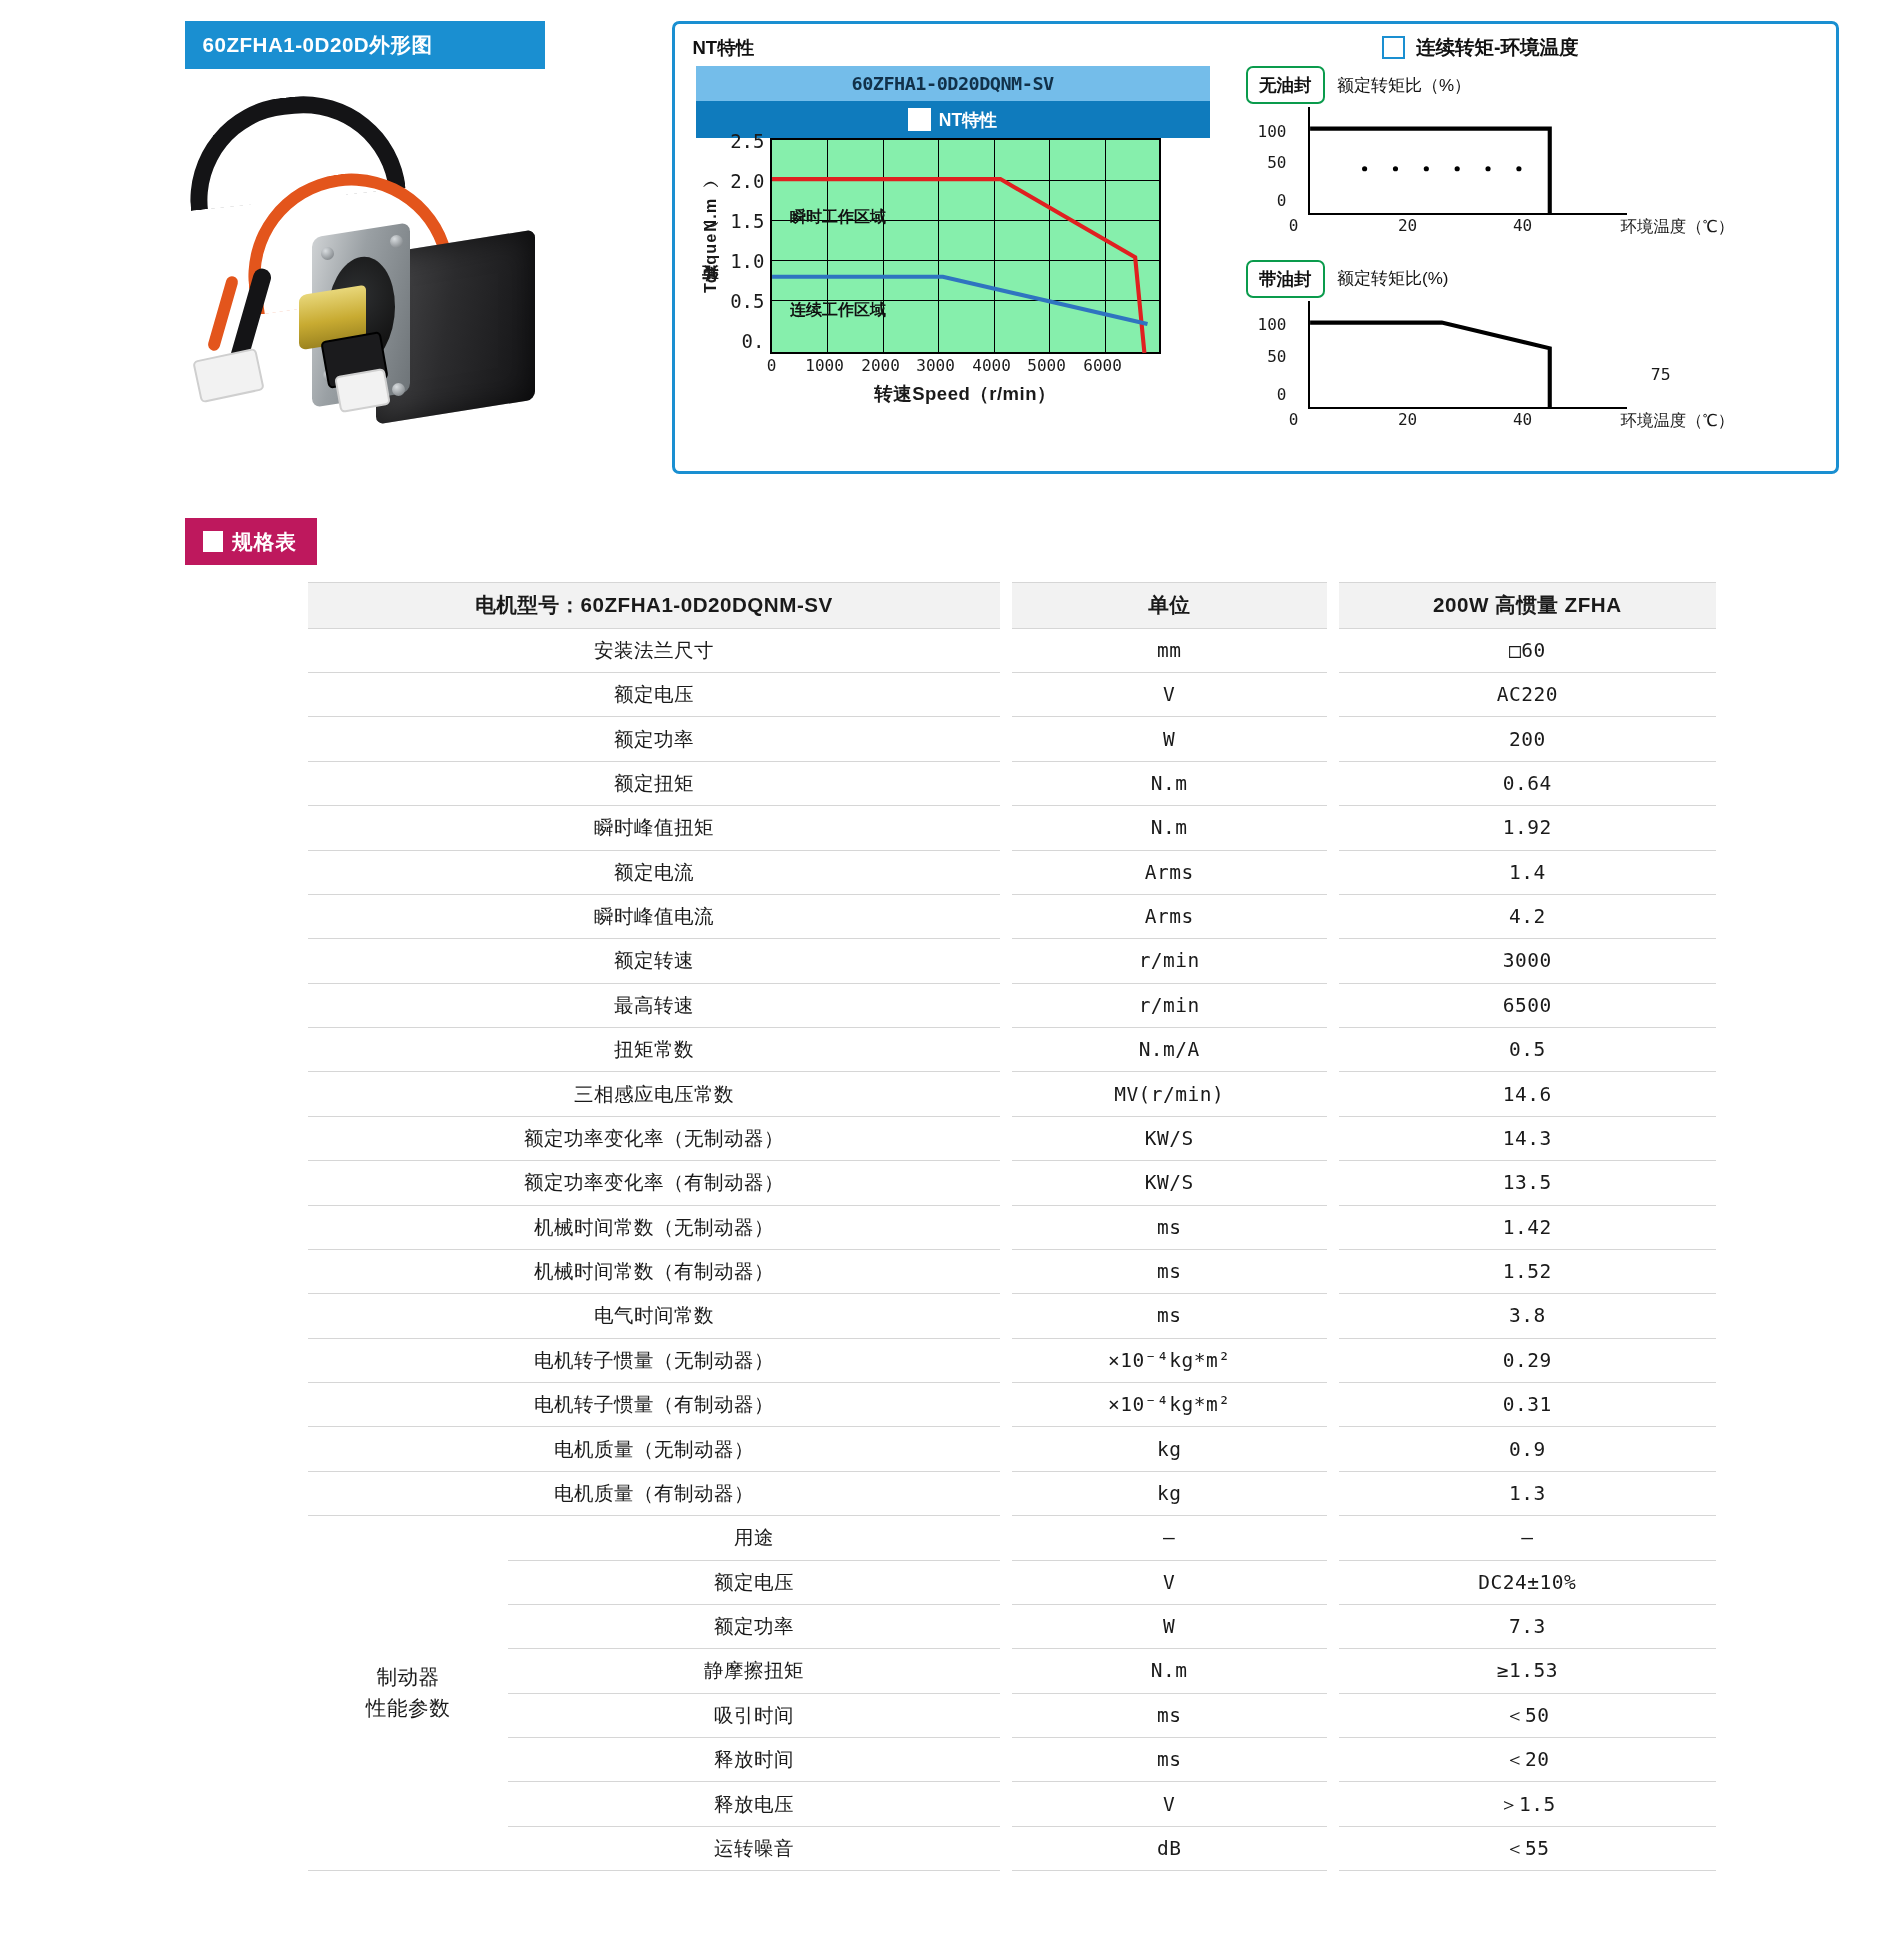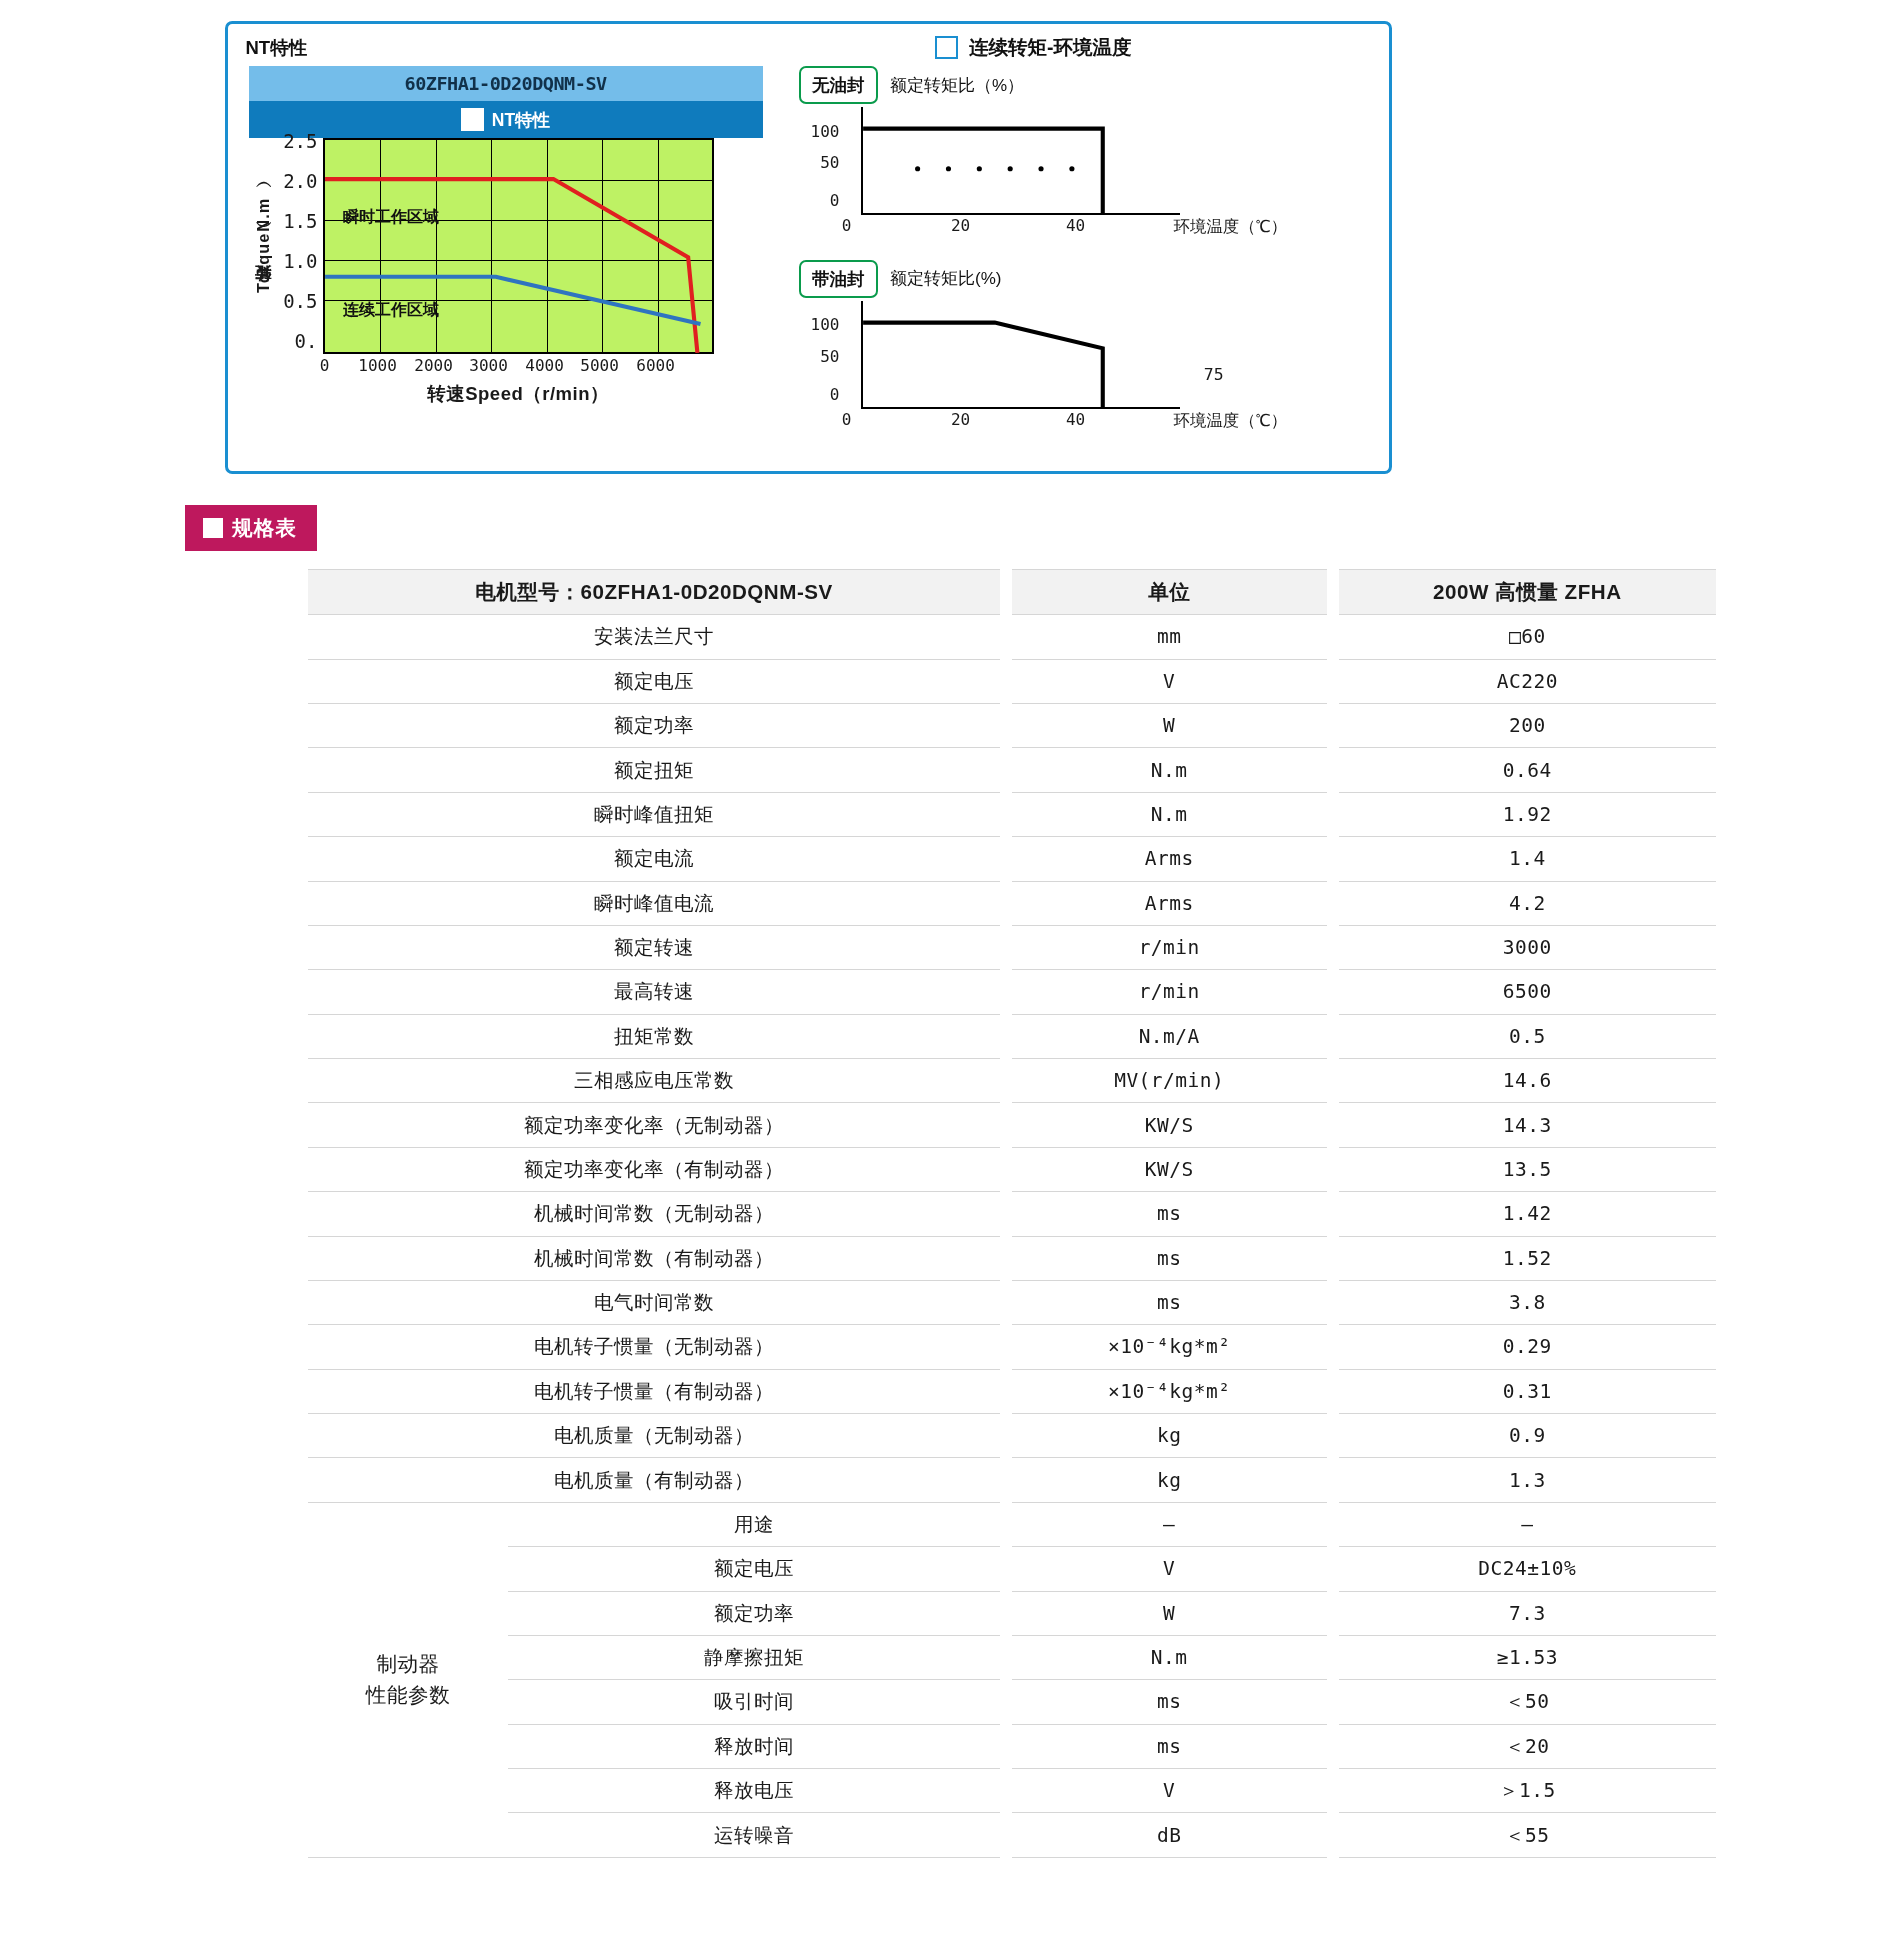--- a/index.html
+++ b/index.html
@@ -116,21 +116,21 @@
   .nt-sub .sq{border-color:#fff;background:#fff;}
   .nt-axes{display:flex;}
   .nt-ylab{
     writing-mode:vertical-rl;transform:rotate(180deg);
     font-size:16.4px;font-weight:bold;letter-spacing:1px;
     display:flex;align-items:center;justify-content:center;width:27px;
     font-family:"Liberation Sans",sans-serif;
   }
   .nt-yticks{width:47px;position:relative;}
   .nt-yticks span{position:absolute;right:5.1px;font-size:19px;font-family:"DejaVu Sans Mono","Liberation Mono",monospace;}
-  .nt-grid{position:relative;width:391px;height:216px;border:2.1px solid #000;box-sizing:border-box;background:#bef264;}
+  .nt-grid{position:relative;width:391px;height:216px;border:2.1px solid #000;box-sizing:border-box;background:#86efac;}
   .nt-grid .vline{position:absolute;top:0;bottom:0;width:1.5px;background:#000;}
   .nt-grid .hline{position:absolute;left:0;right:0;height:1.5px;background:#000;}
   .nt-grid svg{position:absolute;left:0;top:0;}
   .zone-lbl{position:absolute;font-size:16px;font-weight:bold;color:#111;}
   .nt-xticks{margin-left:74px;width:391px;position:relative;height:27px;}
   .nt-xticks span{position:absolute;top:2.1px;font-size:16px;font-family:"DejaVu Sans Mono","Liberation Mono",monospace;transform:translateX(-50%);}
   .nt-xlab{margin-left:74px;width:391px;text-align:center;font-size:18.5px;font-weight:bold;letter-spacing:0.5px;}
 
   
   .temp-block{margin-left:36px;width:545px;}
@@ -184,20 +184,41 @@
   td.c-name-sub{width:432px;}
 </style>
 </head>
 <body>
 
 <div class="page">
 
 
   <div class="top-row">
 
+    <div class="left-col">
+      <div class="blue-tab">60ZFHA1-0D20D外形图</div>
+      <div class="photo-box">
+        <div class="motor-wrap">
+          <div class="cable-black"></div>
+          <div class="cable-orange"></div>
+          <div class="cable-tailA"></div>
+          <div class="cable-tailB"></div>
+          <div class="m-body"></div>
+          <div class="m-flange"></div>
+          <div class="m-shaft"></div>
+          <div class="m-screw" style="left:136px;top:150px;"></div>
+          <div class="m-screw" style="left:205px;top:138px;"></div>
+          <div class="m-screw" style="left:138px;top:272px;"></div>
+          <div class="m-screw" style="left:207px;top:286px;"></div>
+          <div class="conn conn2"></div>
+          <div class="conn conn3"></div>
+          <div class="conn conn1"></div>
+        </div>
+      </div>
+    </div>
 
     <div class="chart-panel">
       <div class="panel-head">
         <span class="nt-label">NT特性</span>
         <span class="right-label">
           <span class="sq"></span>
           <span class="txt">连续转矩-环境温度</span>
         </span>
       </div>
 

